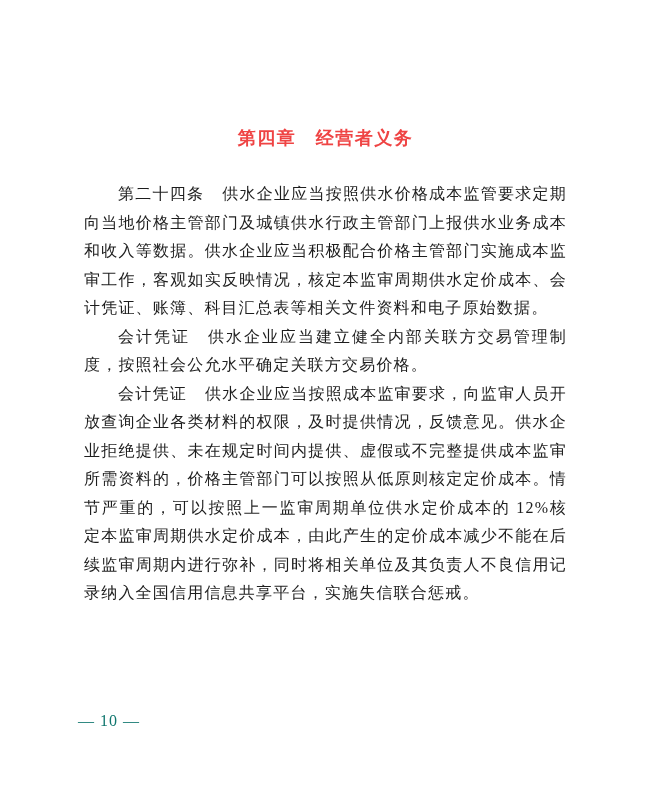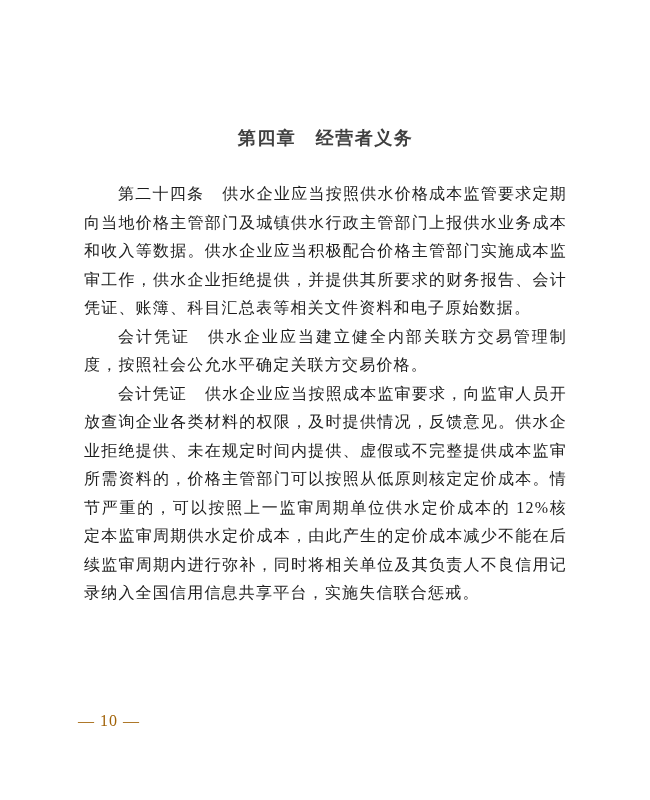--- a/index.html
+++ b/index.html
@@ -23,52 +23,52 @@
     top: 126px;
     width: 483px;
   }
   .chapter-title {
     margin: 0 0 30px 0;
     text-align: center;
     font-family: "Liberation Sans", "DejaVu Sans", sans-serif;
     font-size: 18px;
     font-weight: bold;
     letter-spacing: 1.5px;
-    color: #404040;
+    color: #ef4444;
   }
   .article {
     margin: 0;
     font-size: 16px;
     line-height: 28.5px;
     letter-spacing: 1.2px;
     text-align: justify;
     text-justify: inter-character;
     text-indent: 34px;
   }
   .article .term {
     margin-right: 18px;
   }
   .page-number {
     position: absolute;
     left: 78px;
     top: 712px;
     font-size: 16px;
     letter-spacing: 1px;
-    color: #a16207;
+    color: #0f766e;
   }
 </style>
 </head>
 <body>
 
 <div class="page">
   <div class="content">
 
     <h1 class="chapter-title">第四章　经营者义务</h1>
 
-    <p class="article"><span class="term">第二十四条</span><span>供水企业应当按照供水价格成本监管要求定期向当地价格主管部门及城镇供水行政主管部门上报供水业务成本和收入等数据。供水企业应当积极配合价格主管部门实施成本监审工作，供水企业拒绝提供，并提供其所要求的财务报告、会计凭证、账簿、科目汇总表等相关文件资料和电子原始数据。</span></p>
+    <p class="article"><span class="term">第二十四条</span><span>供水企业应当按照供水价格成本监管要求定期向当地价格主管部门及城镇供水行政主管部门上报供水业务成本和收入等数据。供水企业应当积极配合价格主管部门实施成本监审工作，客观如实反映情况，核定本监审周期供水定价成本、会计凭证、账簿、科目汇总表等相关文件资料和电子原始数据。</span></p>
 
     <p class="article"><span class="term">会计凭证</span><span>供水企业应当建立健全内部关联方交易管理制度，按照社会公允水平确定关联方交易价格。</span></p>
 
 
     <p class="article"><span class="term">会计凭证</span><span>供水企业应当按照成本监审要求，向监审人员开放查询企业各类材料的权限，及时提供情况，反馈意见。供水企业拒绝提供、未在规定时间内提供、虚假或不完整提供成本监审所需资料的，价格主管部门可以按照从低原则核定定价成本。情节严重的，可以按照上一监审周期单位供水定价成本的 12%核定本监审周期供水定价成本，由此产生的定价成本减少不能在后续监审周期内进行弥补，同时将相关单位及其负责人不良信用记录纳入全国信用信息共享平台，实施失信联合惩戒。</span></p>
 
   </div>
 
   <div class="page-number">— 10 —</div>
 </div>

